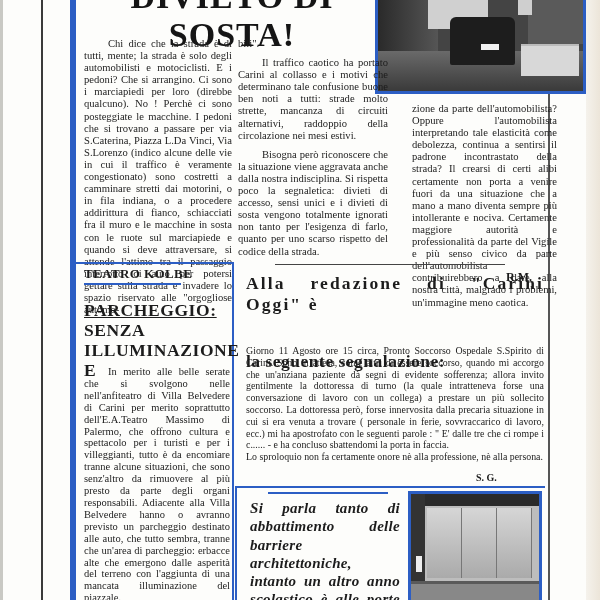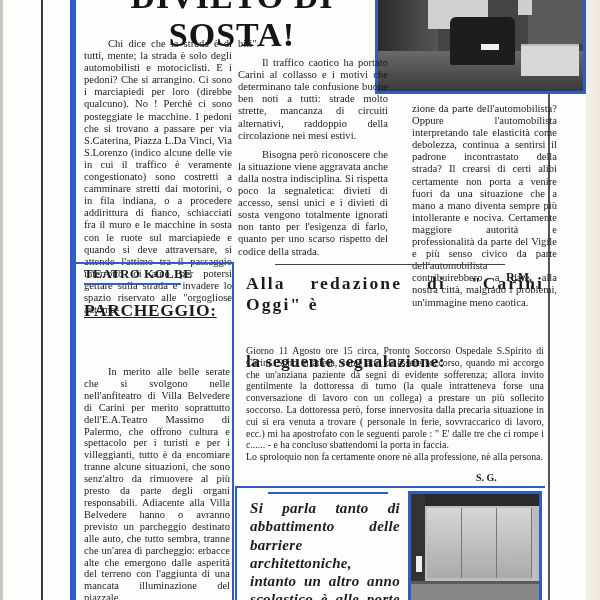--- a/index.html
+++ b/index.html
@@ -110,20 +110,22 @@
 <div class="abs col col3">
     <p class="">zione da parte dell'automobilista? Oppure l'automobilista interpretando tale elasticità come debolezza, continua a sentirsi il padrone incontrastato della strada? Il crearsi di certi alibi certamente non porta a venire fuori da una situazione che a mano a mano diventa sempre più intollerante e nociva. Certamente maggiore autorità e professionalità da parte del Vigile e più senso civico da parte dell'automobilista contribuirebbero a dare alla nostra città, malgrado i problemi, un'immagine meno caotica.</p>
   </div>
 <div class="abs sig-rm">R.M.</div>
 
 <div class="abs box-left"></div>
 <div class="abs kicker">TEATRO KOLBE</div>
 <div class="abs kicker-line"></div>
 <div class="abs box-title">
     <span class="line1" style="display: block; text-decoration: underline;">PARCHEGGIO:</span>
+    <span class="line2" style="display: block;">SENZA</span>
+    <span class="line3" style="display: block;">ILLUMINAZIONE E</span>
   </div>
 <div class="abs col colL">
     <p class="indent">In merito alle belle serate che si svolgono nelle nell'anfiteatro di Villa Belvedere di Carini per merito soprattutto dell'E.A.Teatro Massimo di Palermo, che offrono cultura e spettacolo per i turisti e per i villeggianti, tutto è da encomiare tranne alcune situazioni, che sono senz'altro da rimuovere al più presto da parte degli organi responsabili. Adiacente alla Villa Belvedere hanno o avranno previsto un parcheggio destinato alle auto, che tutto sembra, tranne che un'area di parcheggio: erbacce alte che emergono dalle asperità del terreno con l'aggiunta di una mancata illuminazione del piazzale.</p>
   </div>
 
 <div class="abs hr-mid"></div>
 <div class="abs letter-title">
     <span class="line1" style="display: block;">Alla redazione di "Carini Oggi" è</span>
     <span class="line3" style="display: block; margin-top: 36px;">la seguente segnalazione:</span>
   </div>

